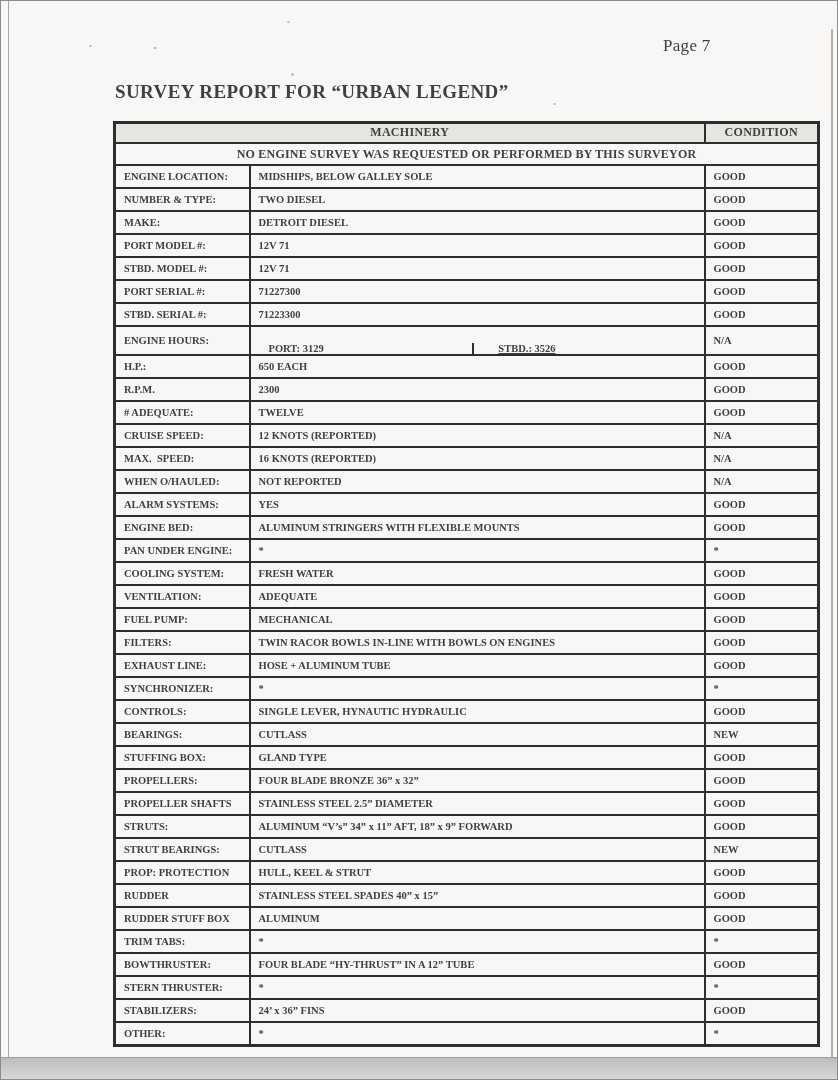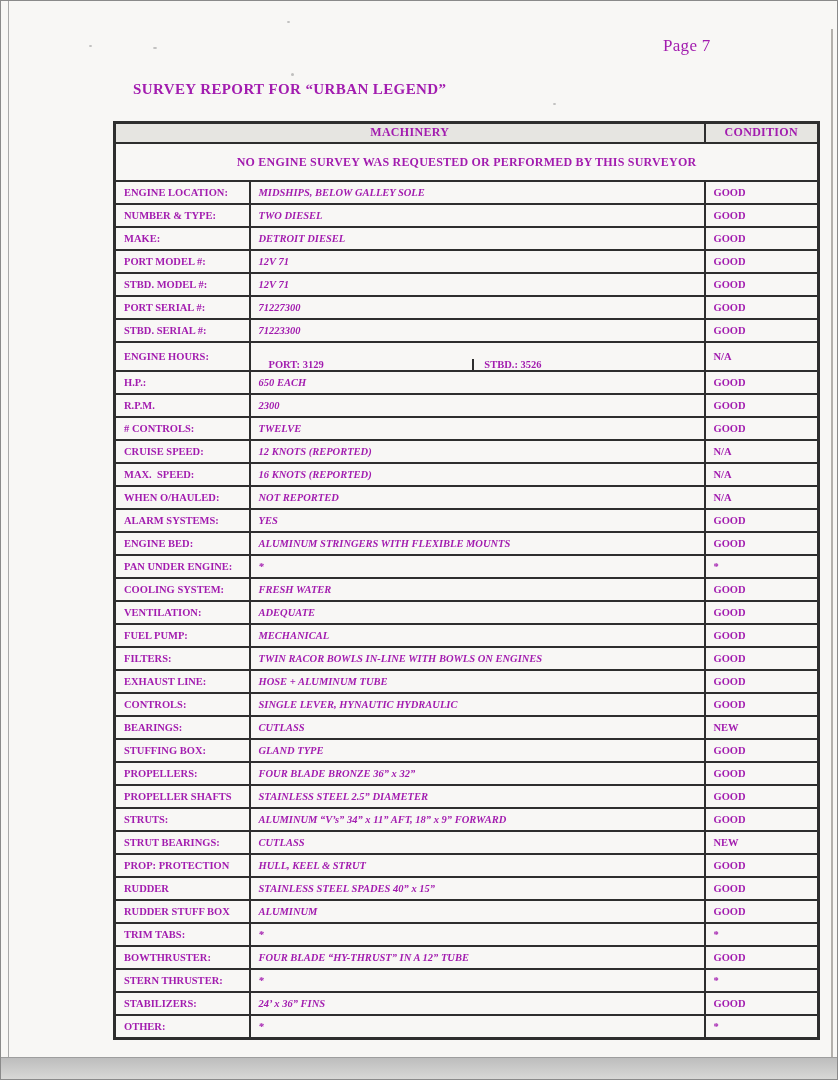--- a/index.html
+++ b/index.html
@@ -4,36 +4,36 @@
 <style>
   html,body{margin:0;padding:0;background:#c8c8c8;}
   .scan{
     position:relative;
     width:838px;height:1080px;
     background:#f8f7f5;
     border:1px solid #8a8a8a;
     box-sizing:border-box;
     overflow:hidden;
     font-family:"Liberation Serif","DejaVu Serif",serif;
-    color:#a21caf;
+    color:#404040;
   }
   
   .edge-left{position:absolute;left:7px;top:0;width:1px;height:1080px;background:#a9a9a9;}
   .edge-right{position:absolute;left:830px;top:28px;width:2px;height:1030px;background:#b3b0ac;}
   .edge-bottom{position:absolute;left:0;top:1056px;width:838px;height:24px;
     background:linear-gradient(#bdbdbd,#dcdcda);border-top:1px solid #9e9e9e;}
   .speck{position:absolute;background:#9a9a9a;border-radius:50%;opacity:.6;}
 
   .page-number{
     position:absolute;left:662px;top:35px;width:110px;
     font-size:17px;letter-spacing:.3px;
   }
   .report-title{
-    position:absolute;left:132px;top:80px;margin:0;
-    font-size:15px;font-weight:bold;letter-spacing:.4px;
+    position:absolute;left:114px;top:80px;margin:0;
+    font-size:19px;font-weight:bold;letter-spacing:.4px;
   }
 
   table.survey{
     position:absolute;left:112px;top:120px;
     width:704px;height:917px;
     border-collapse:collapse;table-layout:fixed;
     font-size:10.5px;font-weight:bold;
   }
   table.survey col.c-label{width:135px;}
   table.survey col.c-value{width:455px;}
@@ -47,30 +47,30 @@
   }
   table.survey{border:3px solid #2e2e2e;}
   tr.hdr{height:20px;}
   tr.hdr th{
     background:#e6e5e1;
     font-size:12px;text-align:center;padding:0;
     letter-spacing:.3px;
   }
   tr.notice-row{height:21px;}
   tr.notice-row td{
-    font-size:12px;text-align:center;padding:12px;letter-spacing:.2px;
+    font-size:12px;text-align:center;padding:4px;letter-spacing:.2px;
   }
   tr.data-row{height:23px;}
-  td.val{padding-left:10px;font-style:italic;}
+  td.val{padding-left:10px;}
   td.cond{padding-left:9px;}
   td.val-split{padding:0;}
-  .split-wrap{display:flex;width:100%;height:100%;align-items:center;margin-top:16px;}
+  .split-wrap{display:flex;width:100%;height:100%;margin-top:16px;}
   .split-a{flex:0 0 48.5%;padding-left:10px;border-right:2px solid #2e2e2e;
     align-self:stretch;display:flex;align-items:center;box-sizing:border-box;}
-  .split-b{flex:1;padding-left:10px;}
+  .split-b{flex:1;padding-left:24px;text-decoration:underline;}
 </style>
 </head>
 <body>
 
 <div class="scan">
   <div class="edge-left"></div>
   <div class="edge-right"></div>
   <div class="edge-bottom"></div>
   <div class="speck" style="left:88px;top:44px;width:3px;height:2px;"></div>
   <div class="speck" style="left:152px;top:46px;width:4px;height:2px;"></div>
@@ -140,21 +140,21 @@
           <td>H.P.:</td>
           <td class="val">650 EACH</td>
           <td class="cond">GOOD</td>
         </tr>
         <tr class="data-row">
           <td>R.P.M.</td>
           <td class="val">2300</td>
           <td class="cond">GOOD</td>
         </tr>
         <tr class="data-row">
-          <td># CONTROLS:</td>
+          <td># ADEQUATE:</td>
           <td class="val">TWELVE</td>
           <td class="cond">GOOD</td>
         </tr>
         <tr class="data-row">
           <td>CRUISE SPEED:</td>
           <td class="val">12 KNOTS (REPORTED)</td>
           <td class="cond">N/A</td>
         </tr>
         <tr class="data-row">
           <td>MAX.  SPEED:</td>
@@ -198,20 +198,25 @@
         </tr>
         <tr class="data-row">
           <td>FILTERS:</td>
           <td class="val">TWIN RACOR BOWLS IN-LINE WITH BOWLS ON ENGINES</td>
           <td class="cond">GOOD</td>
         </tr>
         <tr class="data-row">
           <td>EXHAUST LINE:</td>
           <td class="val">HOSE + ALUMINUM TUBE</td>
           <td class="cond">GOOD</td>
+        </tr>
+        <tr class="data-row">
+          <td>SYNCHRONIZER:</td>
+          <td class="val">*</td>
+          <td class="cond">*</td>
         </tr>
         <tr class="data-row">
           <td>CONTROLS:</td>
           <td class="val">SINGLE LEVER, HYNAUTIC HYDRAULIC</td>
           <td class="cond">GOOD</td>
         </tr>
         <tr class="data-row">
           <td>BEARINGS:</td>
           <td class="val">CUTLASS</td>
           <td class="cond">NEW</td>

